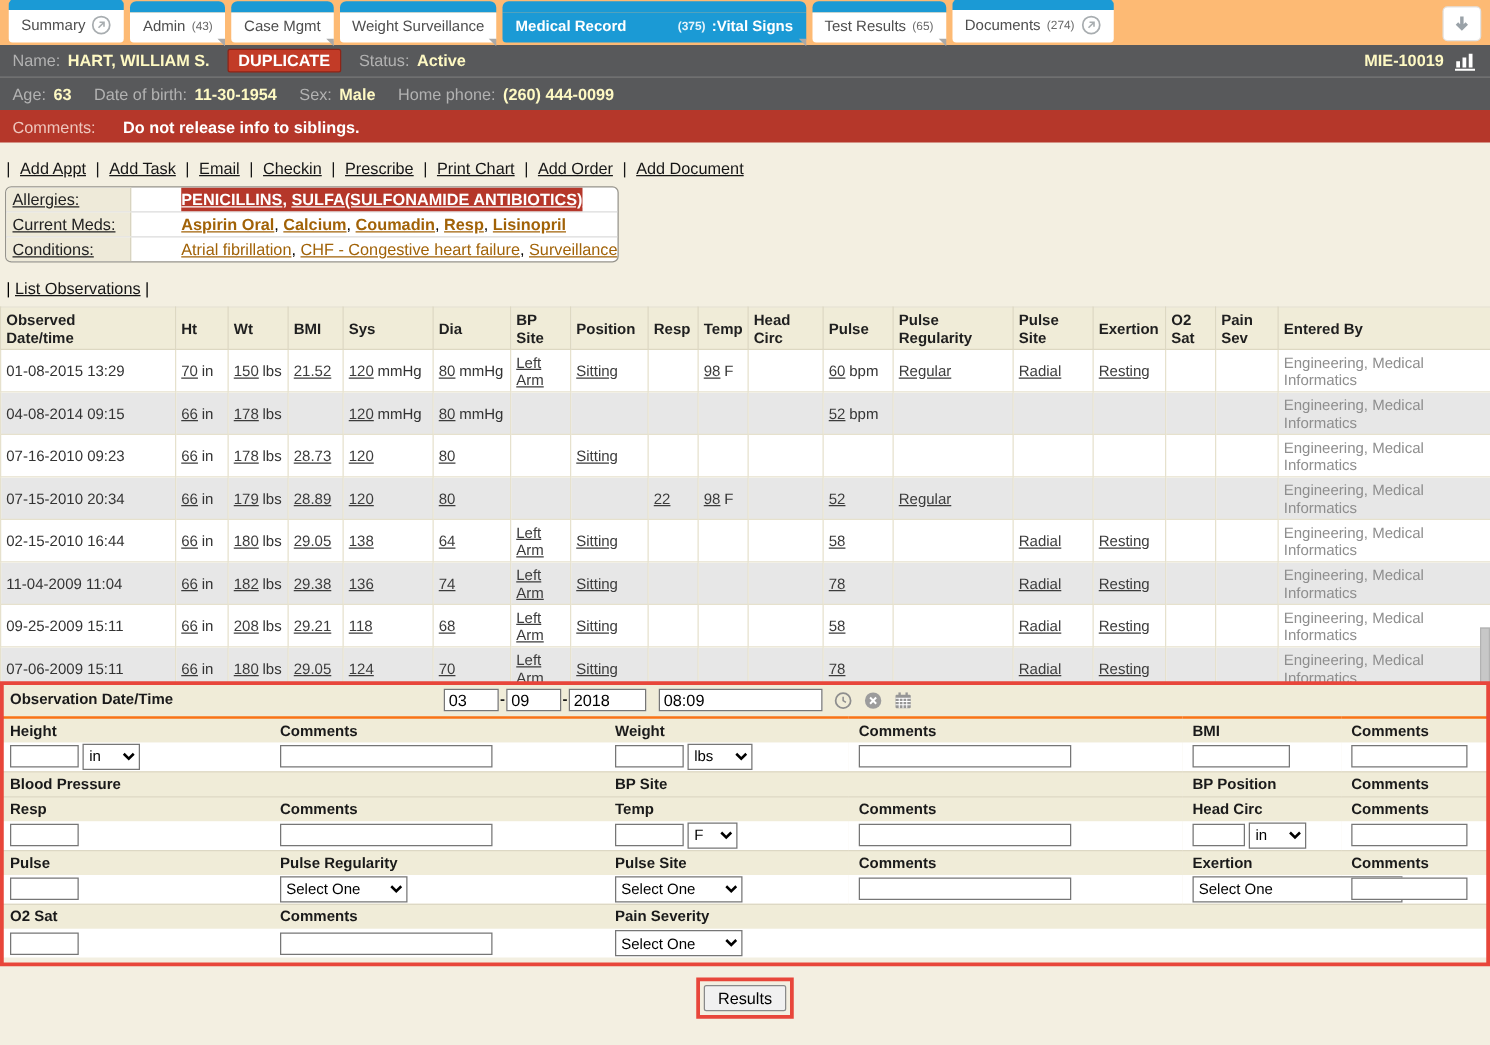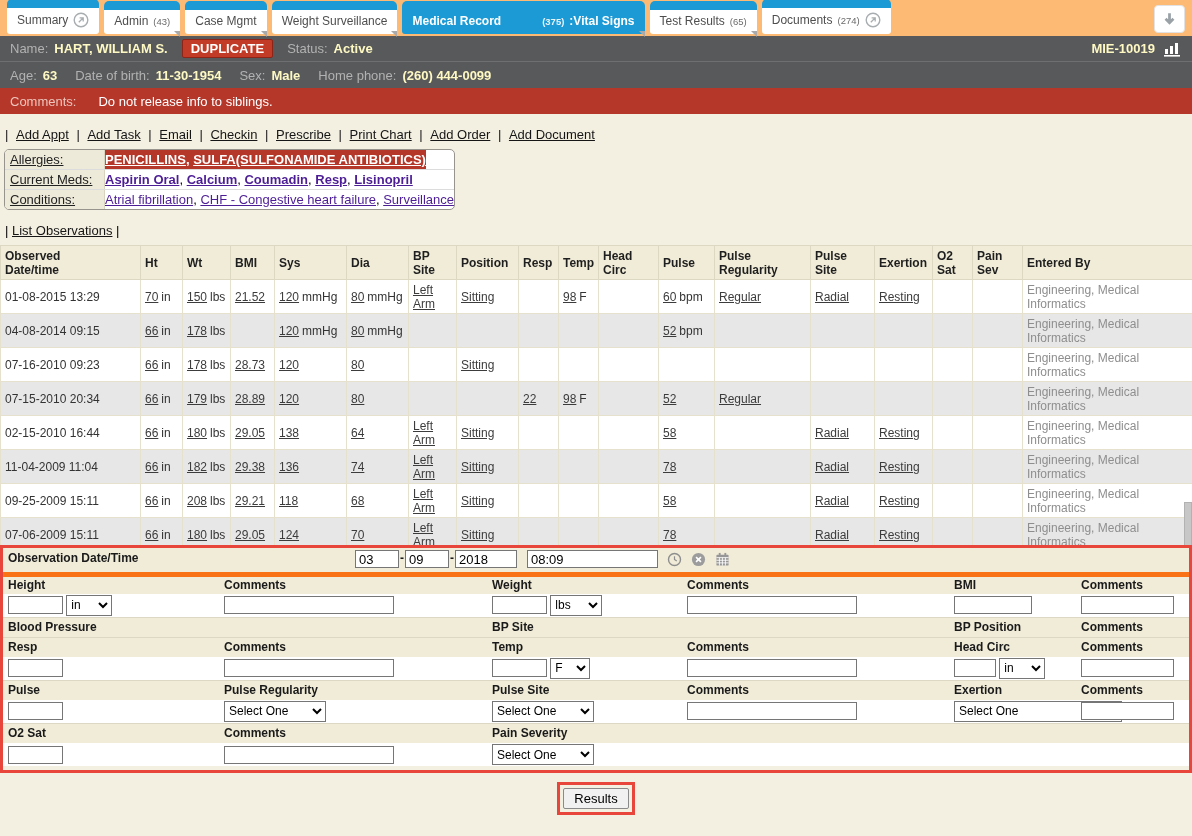--- a/index.html
+++ b/index.html
@@ -28,34 +28,34 @@
   .bar.gray { background:#58595b; color:#fff; }
   .bar.gray.first { border-bottom:1px solid #6e6f71; }
   .bar .lbl { color:#b2b2b2; margin-right:6px; white-space:nowrap; }
   .bar .val { color:#fef9c3; font-weight:bold; margin-right:18px; white-space:nowrap; }
   .dup { background:#c23b27; border:1px solid #8e2417; color:#fff; font-weight:bold;
     padding:1px 8px; border-radius:2px; margin:0 14px 0 -4px; }
   .bar-right { margin-left:auto; display:flex; align-items:flex-start; gap:8px; }
   .bar-right .val { margin-right:0; }
   .bar.redbar { background:#b5372a; color:#fff; }
   .bar.redbar .clbl { color:#eec6bd; margin-right:22px; }
-  .bar.redbar .cval { font-weight:normal; }
+  .bar.redbar .cval { font-weight:bold; }
   
   .action-links { margin:13px 0 7px 5px; color:#161616; }
   .action-links a { color:#161616; text-decoration:underline; margin:0 4px; cursor:pointer; }
   .action-links .pipe { color:#161616; }
   .sumbox { display:inline-block; border:1px solid #96948c; border-radius:5px; background:#fff;
     margin-left:4px; overflow:hidden; }
-  .sum-row { display:flex; align-items:center; line-height:19px; }
+  .sum-row { display:flex; align-items:center; line-height:19px;gap:40px; }
   .sum-row + .sum-row { border-top:1px solid #dcdcdc; }
   .sum-label { width:100px; background:#eeead9; padding:0 5px; flex-shrink:0;
     border-right:1px solid #d8d4c0; }
   .sum-label a { color:#222; text-decoration:underline; cursor:pointer; }
   .sum-vals { padding:0 0; white-space:nowrap; }
-  .sum-vals a { color:#4c1d95; text-decoration:underline; cursor:pointer; }
+  .sum-vals a { color:#a16207; text-decoration:underline; cursor:pointer; }
   .sum-row.r-allergies .sum-vals { background:#b5372a; }
   .sum-row.r-allergies .sum-vals a { color:#fff; font-weight:bold; }
   .sum-row.r-allergies .sum-vals { color:#fff; font-weight:bold; }
   .sum-row.r-meds .sum-vals a { font-weight:bold; }
   .listobs { margin:10px 0 7px 5px; }
   .listobs a { color:#161616; text-decoration:underline; cursor:pointer; }
   
   .obs-wrap { height:302px; overflow:hidden; margin-top:5px; position:relative; background:#fff; }
   table.obs { width:100%; border-collapse:collapse; table-layout:fixed; font-size:12px; }
   table.obs th { background:#f0ecd8; color:#1f1f1f; font-weight:bold; text-align:left;
@@ -68,21 +68,21 @@
   table.obs td a { color:#3c3c3c; text-decoration:underline; cursor:pointer; }
   table.obs td .unit { margin-left:3px; }
   table.obs td.entered { color:#8e8e8e; }
   .scroll-strip { position:absolute; right:0; bottom:0; width:8px; height:45px;
     background:#c7c7c7; border:1px solid #b2b2b2; }
   
   .form-wrap { position:relative; }
   table.vform { width:100%; border-collapse:collapse; table-layout:fixed; font-size:12px; }
   table.vform td { padding:0 0 0 8px; }
   tr.dtrow td { background:#f0ecd8; height:27px; font-weight:bold; color:#1a1a1a;
-    border-bottom:5px solid #f97316; }
+    border-bottom:2px solid #f97316; }
   tr.lblrow td { background:#f0ecd8; font-weight:bold; color:#1a1a1a; height:20px;
     border-top:1px solid #ddd8c4; }
   tr.inprow td { background:#fff; height:23px; }
   .dtlabel { display:inline-block; width:347px; }
   input[type="text"] { height:18px; border:1px solid #767676; font-size:13px; padding:0 3px;
     vertical-align:middle; font-family:inherit; background:#fff; }
   select { height:21px; border:1px solid #767676; font-size:12px; background:#fff;
     vertical-align:middle; font-family:inherit; }
   .w-xs{width:42px} .w-s{width:55px} .w-m{width:78px} .w-l{width:170px} .w-c{width:93px}
   .dt-m{width:44px} .dt-d{width:44px} .dt-y{width:62px} .dt-t{width:131px; margin-left:10px}

